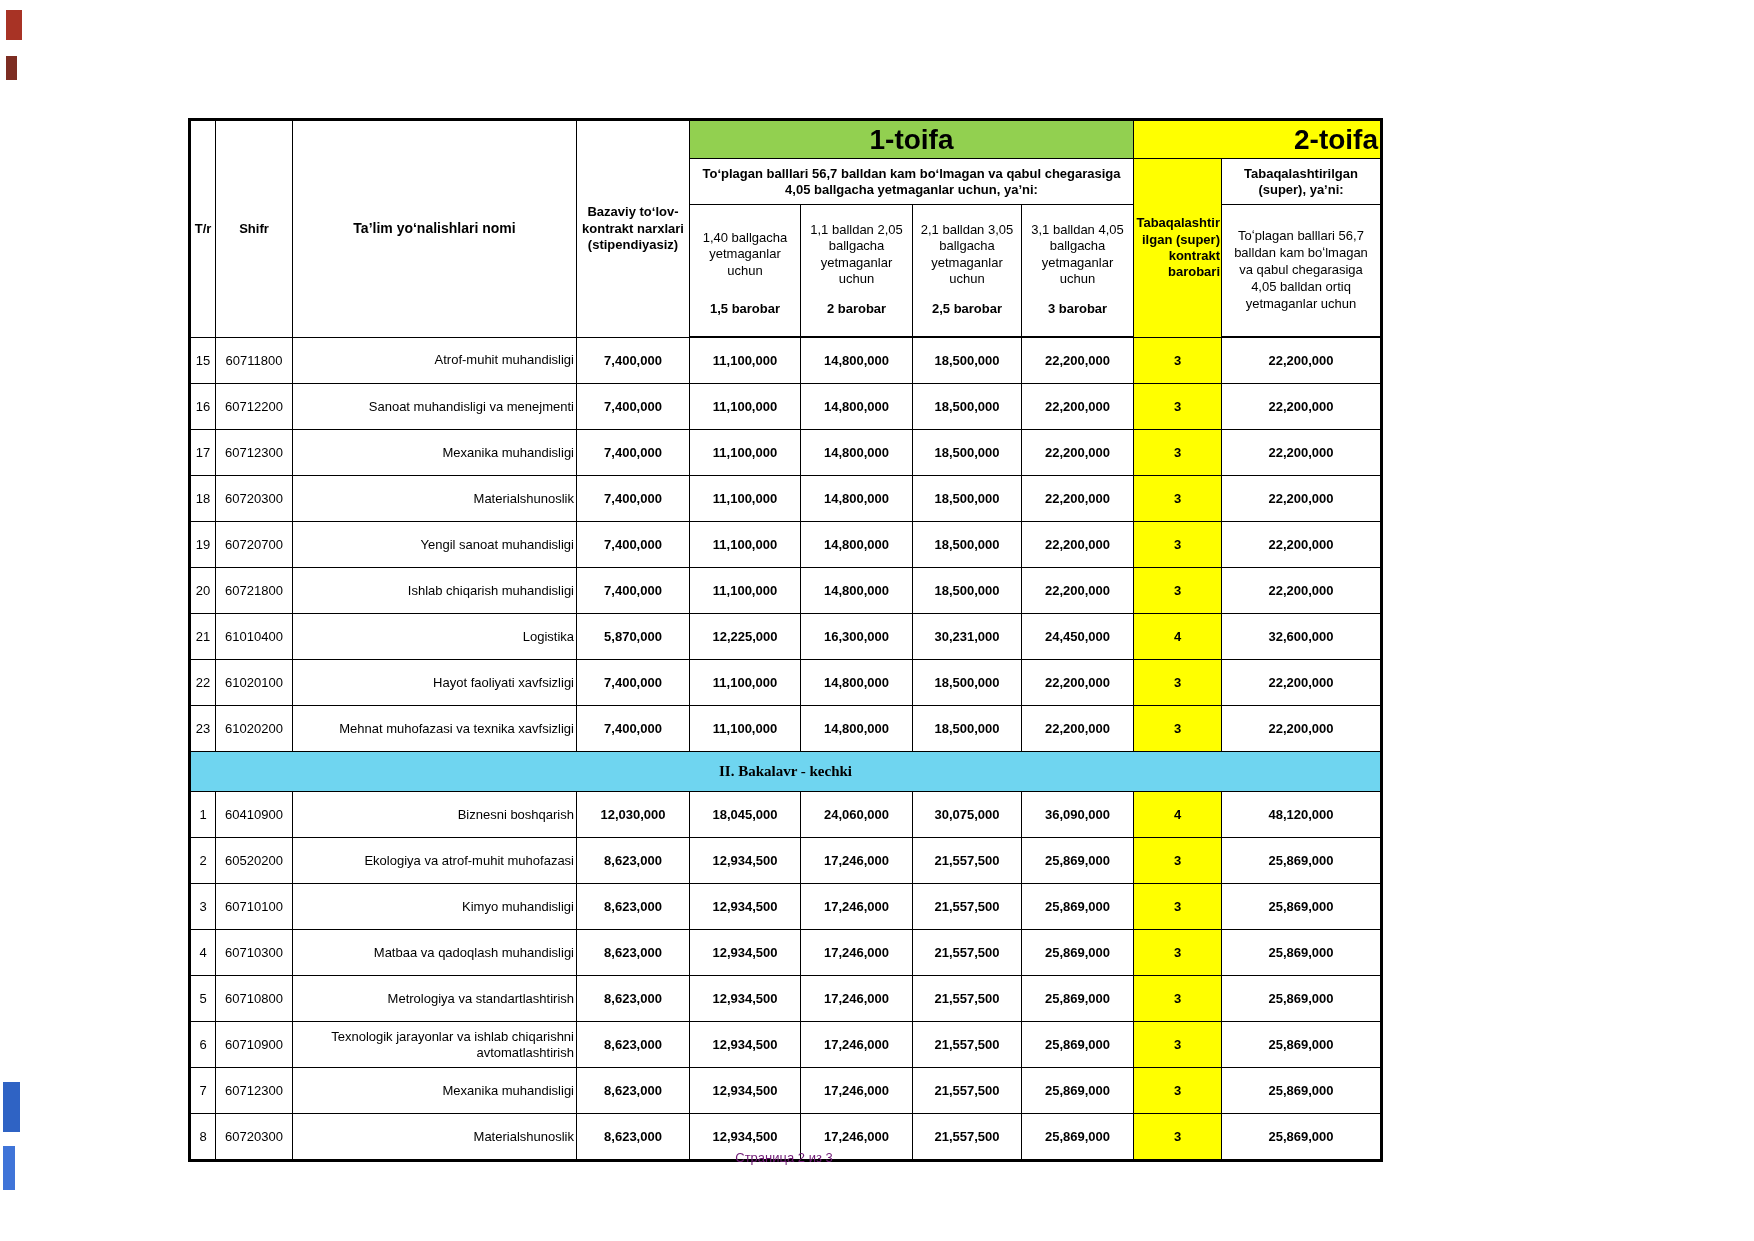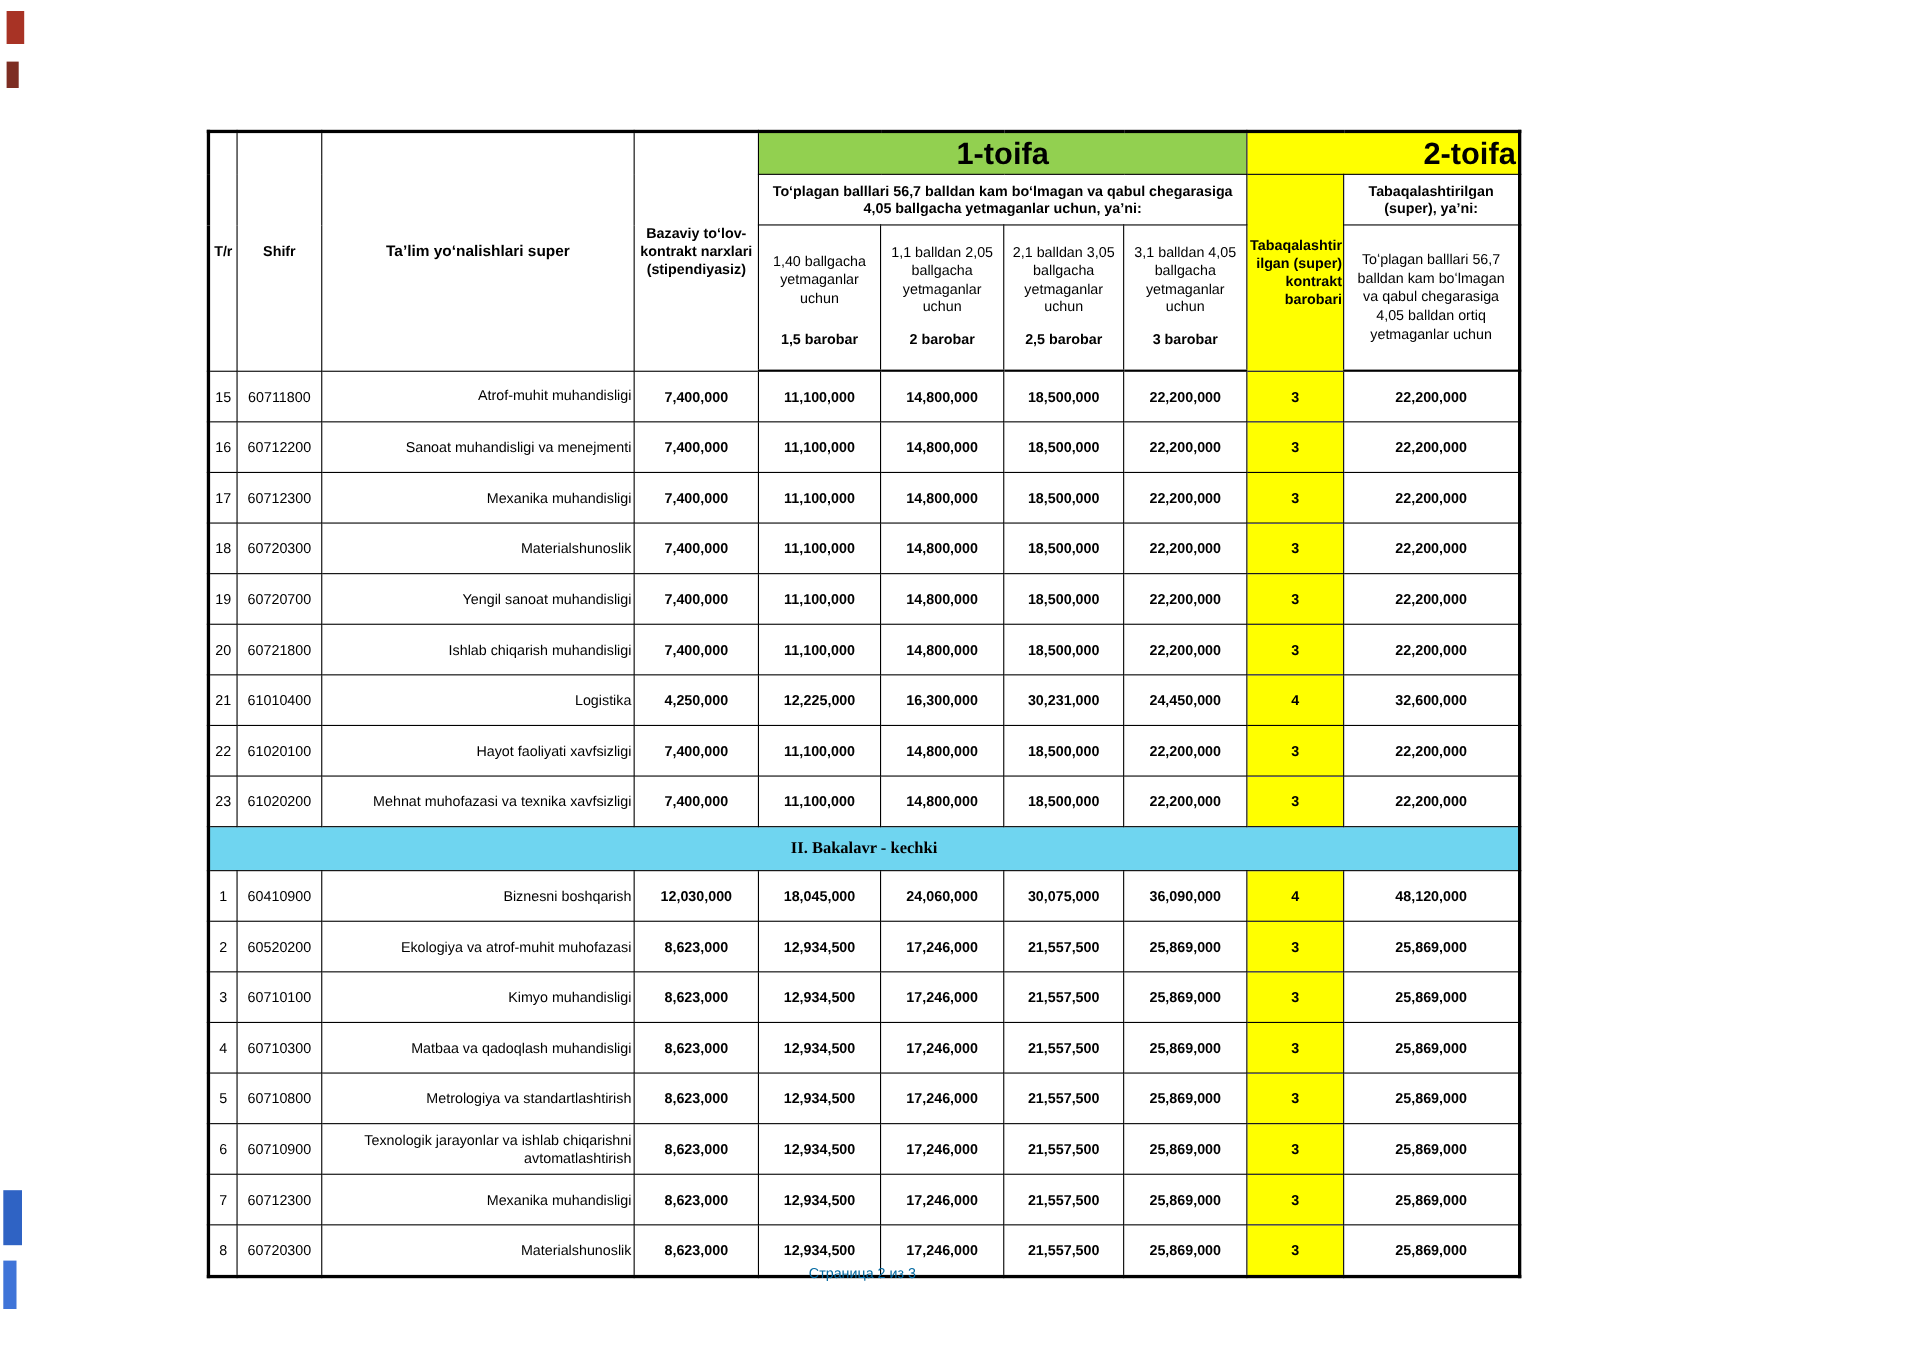--- a/index.html
+++ b/index.html
@@ -66,21 +66,21 @@
     font-weight: 700;
     font-size: 15px;
     font-family: Liberation Serif, serif;
   }
   .footer {
     position: absolute;
     left: 188px; top: 1150px;
     width: 1192px;
     text-align: center;
     font-size: 13px;
-    color: #0369a1;
+    color: #701a75;
   }
 </style>
 </head>
 <body>
 
 <div class="page">
 
   <div class="edge-mark mark-red-1"></div>
   <div class="edge-mark mark-red-2"></div>
   <div class="edge-mark mark-blue-1"></div>
@@ -96,21 +96,21 @@
         <col style="width:112px">
         <col style="width:109px">
         <col style="width:112px">
       <col style="width:88px">
         <col style="width:160px">
     </colgroup>
     <thead>
       <tr>
         <th class="h-left" rowspan="3">T/r</th>
         <th class="h-left" rowspan="3">Shifr</th>
-        <th class="h-left h-name" rowspan="3">Taʼlim yoʻnalishlari super</th>
+        <th class="h-left h-name" rowspan="3">Taʼlim yoʻnalishlari nomi</th>
         <th class="h-left" rowspan="3">Bazaviy toʻlov-kontrakt narxlari (stipendiyasiz)</th>
         <th class="banner green" colspan="4">1-toifa</th>
         <th class="banner yellow" colspan="2">2-toifa</th>
       </tr>
       <tr>
         <th class="note" colspan="4">Toʻplagan balllari 56,7 balldan kam boʻlmagan va qabul chegarasiga 4,05 ballgacha yetmaganlar uchun, yaʼni:</th>
         <th class="yellow barobari-h" rowspan="2">Tabaqalashtirilgan (super) kontrakt barobari</th>
         <th class="note">Tabaqalashtirilgan (super), yaʼni:</th>
       </tr>
       <tr class="subrow">
@@ -211,21 +211,21 @@
           <td class="c-val">14,800,000</td>
           <td class="c-val">18,500,000</td>
           <td class="c-val">22,200,000</td>
           <td class="c-bar">3</td>
           <td class="c-val">22,200,000</td>
         </tr>
         <tr>
           <td class="c-num">21</td>
           <td class="c-shifr">61010400</td>
           <td class="c-name">Logistika</td>
-          <td class="c-val">4,250,000</td>
+          <td class="c-val">5,870,000</td>
           <td class="c-val">12,225,000</td>
           <td class="c-val">16,300,000</td>
           <td class="c-val">30,231,000</td>
           <td class="c-val">24,450,000</td>
           <td class="c-bar">4</td>
           <td class="c-val">32,600,000</td>
         </tr>
         <tr>
           <td class="c-num">22</td>
           <td class="c-shifr">61020100</td>

